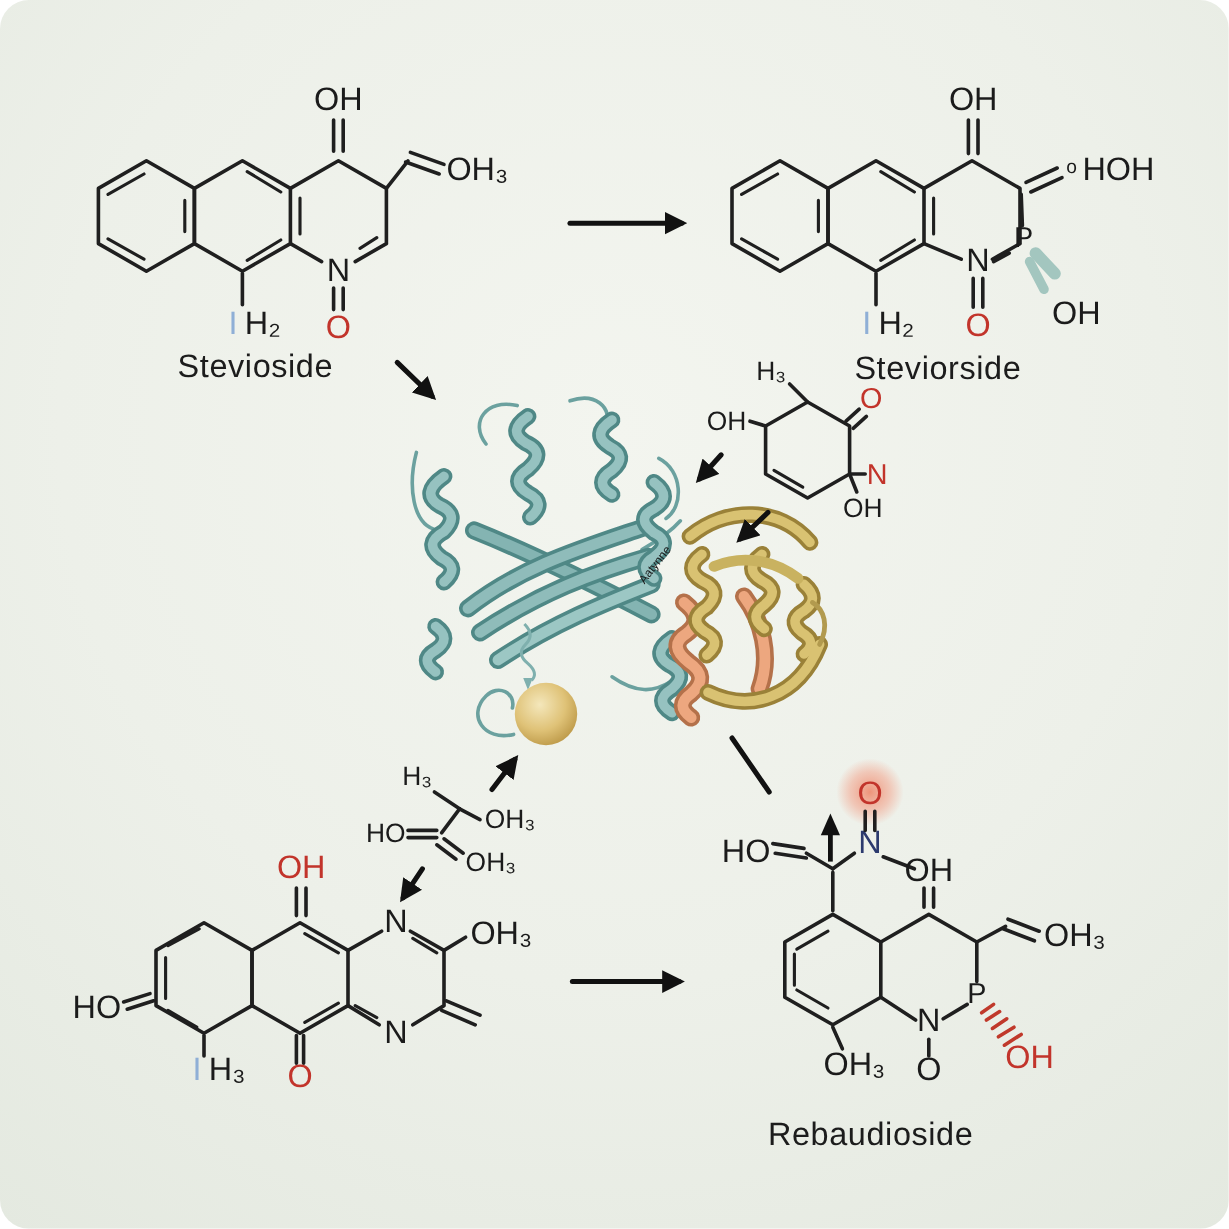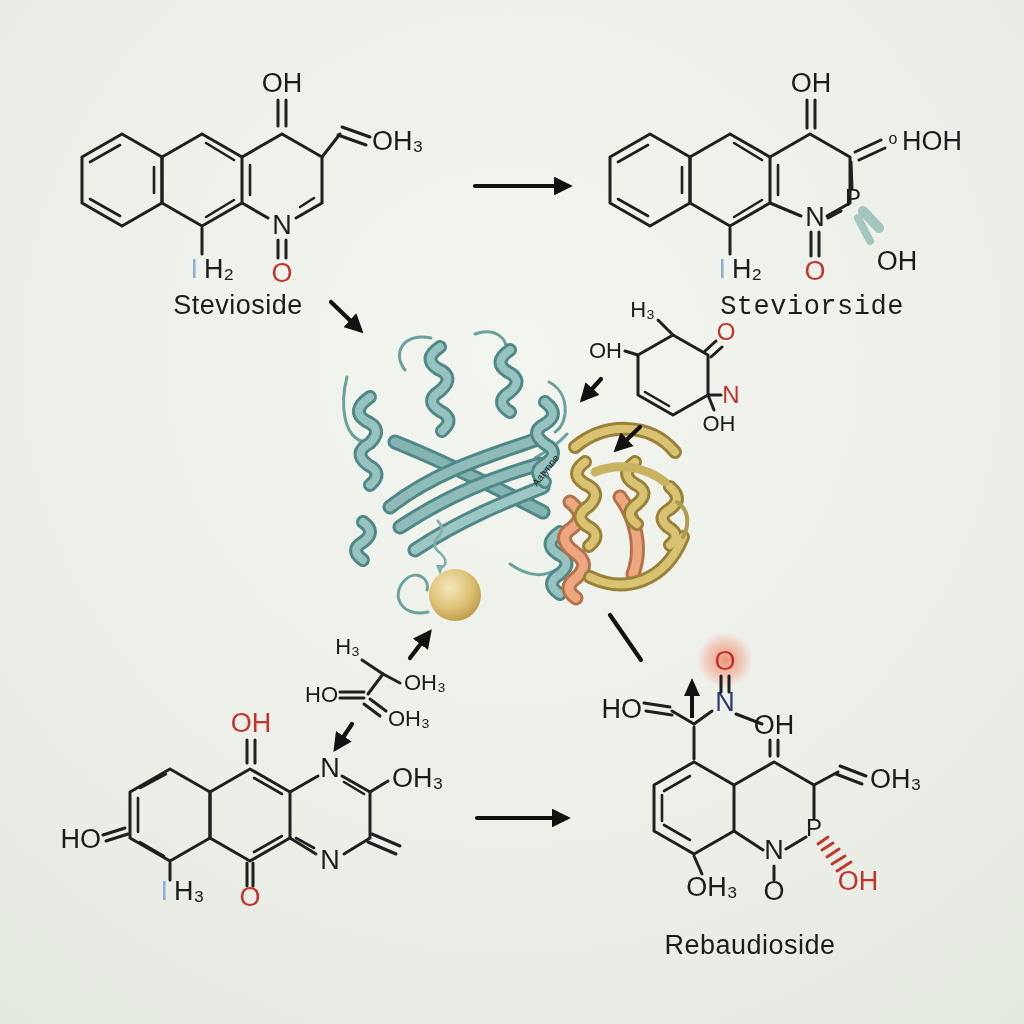--- a/index.html
+++ b/index.html
@@ -1,29 +1,29 @@
 <!DOCTYPE html>
 <html><head>
 <meta charset="utf-8">
 <style>
   html,body{margin:0;padding:0;}
   body{width:1024px;height:1024px;overflow:hidden;
        font-family:"Liberation Sans","DejaVu Sans",sans-serif;}
   #canvas{position:relative;width:1024px;height:1024px;
-          background:radial-gradient(circle at 50% 35%, #f3f5ef 0%, #edf0e9 55%, #e4e9e0 100%);}
+          background:radial-gradient(circle at 50% 35%, #f3f5ef 0%, #edf0e9 55%, #e4e9e0 100%);border-radius:24px;}
   .mol{position:absolute;}
   .mol svg{overflow:visible;display:block;}
   .bond{stroke:#1f1f1f;stroke-width:3;fill:none;stroke-linecap:round;stroke-linejoin:round;}
   .bond-thin{stroke:#1f1f1f;stroke-width:2.6;fill:none;stroke-linecap:round;}
   .atom{font-family:"Liberation Sans","DejaVu Sans",sans-serif;font-size:27px;fill:#1b1b1b;}
   .atom-sm{font-size:22px;}
   .atom-red{fill:#c2342b;}
   .atom-blue{fill:#8fafd6;}
   .atom-navy{fill:#2c3a6e;}
-  .mol-label{position:absolute;text-align:center;font-size:27px;color:#1c1c1c;letter-spacing:.5px;}
+  .mol-label{position:absolute;font-size:27px;color:#1c1c1c;letter-spacing:.5px;}
   .arrow-layer{position:absolute;left:0;top:0;}
 </style>
 </head>
 <body>
 
 <div id="canvas">
 
   <div class="mol" style="left:62px;top:70px;width:360px;height:260px;">
     <svg width="360" height="260" viewBox="0 0 360 260">
       <path class="bond" d="M60,64 L100,87 L100,133 L60,156 L20,133 L20,87 Z"></path>
@@ -62,21 +62,21 @@
       <path class="bond" d="M213,148 L226,141"></path>
       <path class="bond" d="M196,162 V186 M204,162 V186"></path>
       <text class="atom atom-red" x="200" y="210" text-anchor="middle">O</text>
       <path d="M248,141 L264,158" stroke="#a3c6bf" stroke-width="10" stroke-linecap="round" fill="none"></path>
       <path d="M243,148 L255,171" stroke="#a3c6bf" stroke-width="8" stroke-linecap="round" fill="none"></path>
       <text class="atom" x="282" y="200" text-anchor="middle">OH</text>
       <path class="bond" d="M115,158 V184"></path>
       <text class="atom atom-blue" x="111" y="208" text-anchor="end">I</text>
       <text class="atom" x="117" y="208" text-anchor="start">H₂</text>
     </svg>
-    <div class="mol-label" style="left:97px;top:222px;width:200px;font-family:Liberation Mono, monospace;">Steviorside</div>
+    <div class="mol-label" style="left:97px;top:222px;width:200px;">Steviorside</div>
   </div>
 
   <div class="mol" style="left:335px;top:322px;width:370px;height:310px;">
     <svg width="370" height="310" viewBox="0 0 370 310">
       <defs>
         <radialGradient id="sphereG" cx="40%" cy="35%" r="75%">
           <stop offset="0%" stop-color="#f4e7bb"></stop>
             <stop offset="55%" stop-color="#dfc277"></stop>
             <stop offset="100%" stop-color="#b6913f"></stop>
         </radialGradient>

